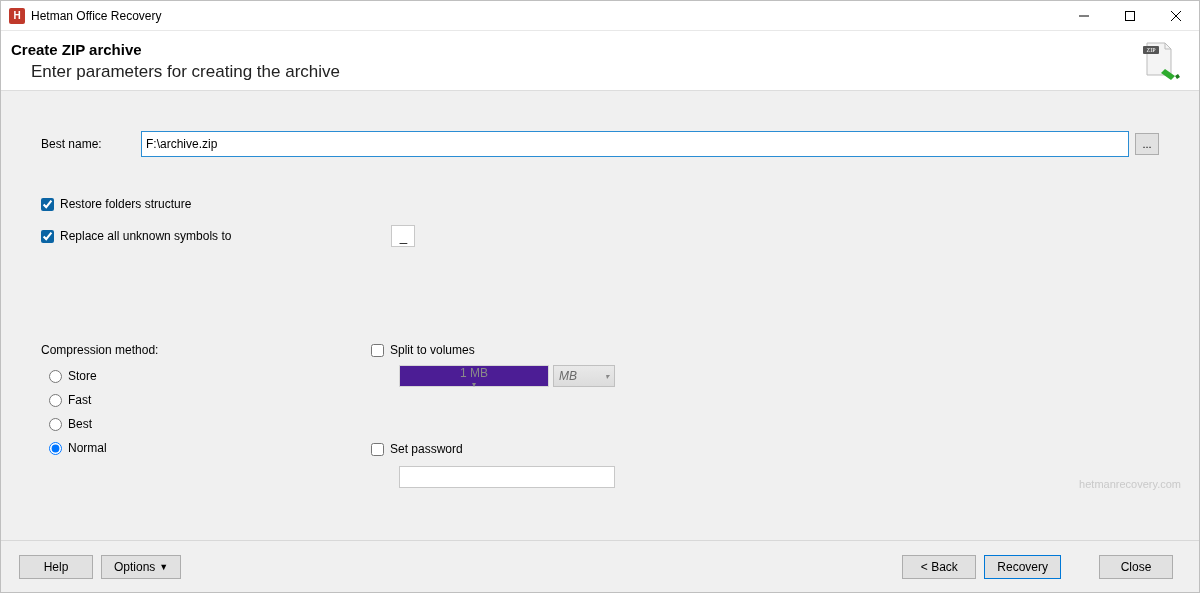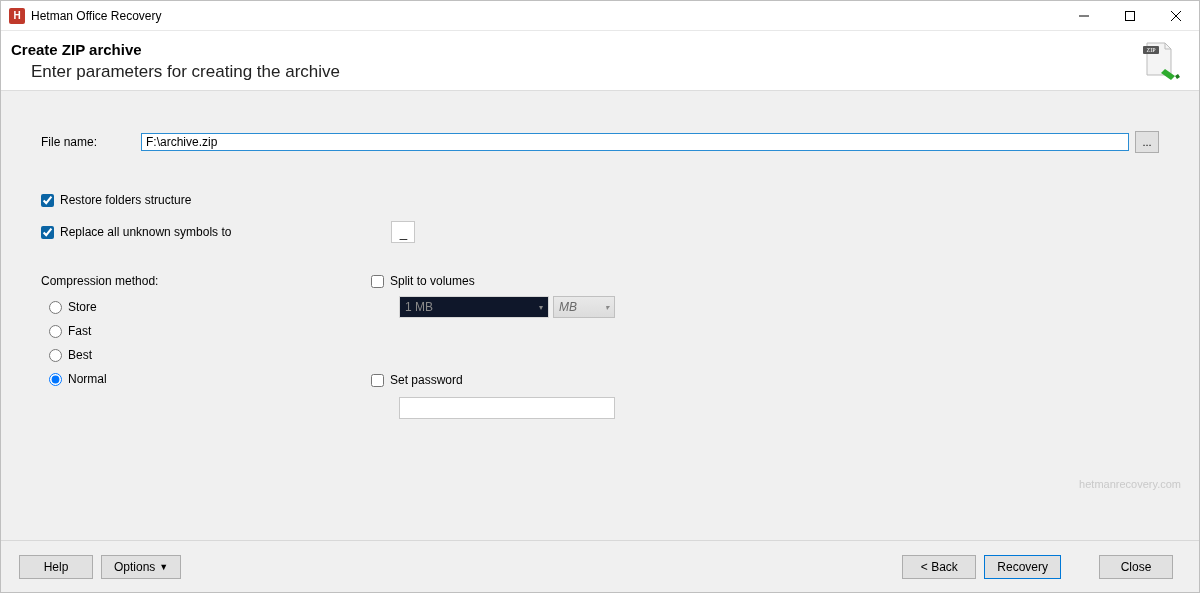--- a/index.html
+++ b/index.html
@@ -58,21 +58,21 @@
   .content {
     background: #f0f0f0;
     padding: 40px 40px 20px 40px;
     height: 455px;
     position: relative;
   }
   .row { display: flex; align-items: center; margin-bottom: 10px; }
   .lbl { width: 100px; }
   .filename-row input[type="text"] {
     flex: 1;
-    height: 18px;
+    height: 26px;
     border: 1px solid #2a8dd4;
     padding: 2px 4px;
     font-family: inherit; font-size: 12px;
     outline: none;
   }
   .browse-btn {
     width: 24px; height: 22px;
     margin-left: 6px;
     border: 1px solid #adadad;
     background: #e1e1e1;
@@ -88,38 +88,39 @@
   .char-input {
     width: 24px; height: 22px;
     border: 1px solid #c8c8c8;
     background: #fff;
     text-align: center;
     margin-left: 160px;
     font-family: inherit;
   }
   .columns {
     display: flex;
-    margin-top: 31px;
+    margin-top: 96px;
     gap: 50px;
   }
   .col-left { width: 280px; }
   .col-right { flex: 1; }
   .section-title { margin-bottom: 12px; }
   .radio-group { margin-left: 8px; }
   .radio-row { display: flex; align-items: center; margin: 10px 0; }
   .radio-row input[type="radio"] { margin: 0 6px 0 0; }
   .split-row { display: flex; align-items: flex-end; }
   .inline-combo {
     width: 150px; height: 22px;
     border: 1px solid #d6d6d6;
-    background: #0f172a;
+    background: #4c1d95;
     color: #8a8a8a;
     padding: 0 5px;
     display: flex; align-items: center; justify-content: space-between;
     margin-right: 4px;
+    flex-direction: column;
   }
   .inline-combo2 {
     width: 62px; height: 22px;
     border: 1px solid #c0c0c0;
     background: linear-gradient(#e9e9e9,#dcdcdc);
     color: #6a6a6a;
     padding: 0 5px;
     display: flex; align-items: center; justify-content: space-between; font-style: italic;
   }
   .combo-arrow { font-size: 8px; color: #888; }
@@ -198,21 +199,21 @@
       <text x="10" y="13" font-size="6" fill="#fff" text-anchor="middle" font-family="Segoe UI">ZIP</text>
       <path d="M24 30 l10 7 l-4 4 l-10 -7 z" fill="#2eab2e"></path>
       <path d="M34 37 l3 -2 l2 3 l-3 2 z" fill="#1c7a1c"></path>
     </svg>
   </div>
 </div>
 
 <div class="content">
 
   <div class="row filename-row">
-    <span class="lbl">File name:</span>
+    <span class="lbl">Best name:</span>
     <input type="text" value="F:\archive.zip" style="">
     <span class="browse-btn">...</span>
   </div>
 
   <div class="check-row" style="margin-top:40px;">
     <input type="checkbox" checked="" style="">
     <span>Restore folders structure</span>
   </div>
 
   <div class="check-row" style="margin-top:14px;">

